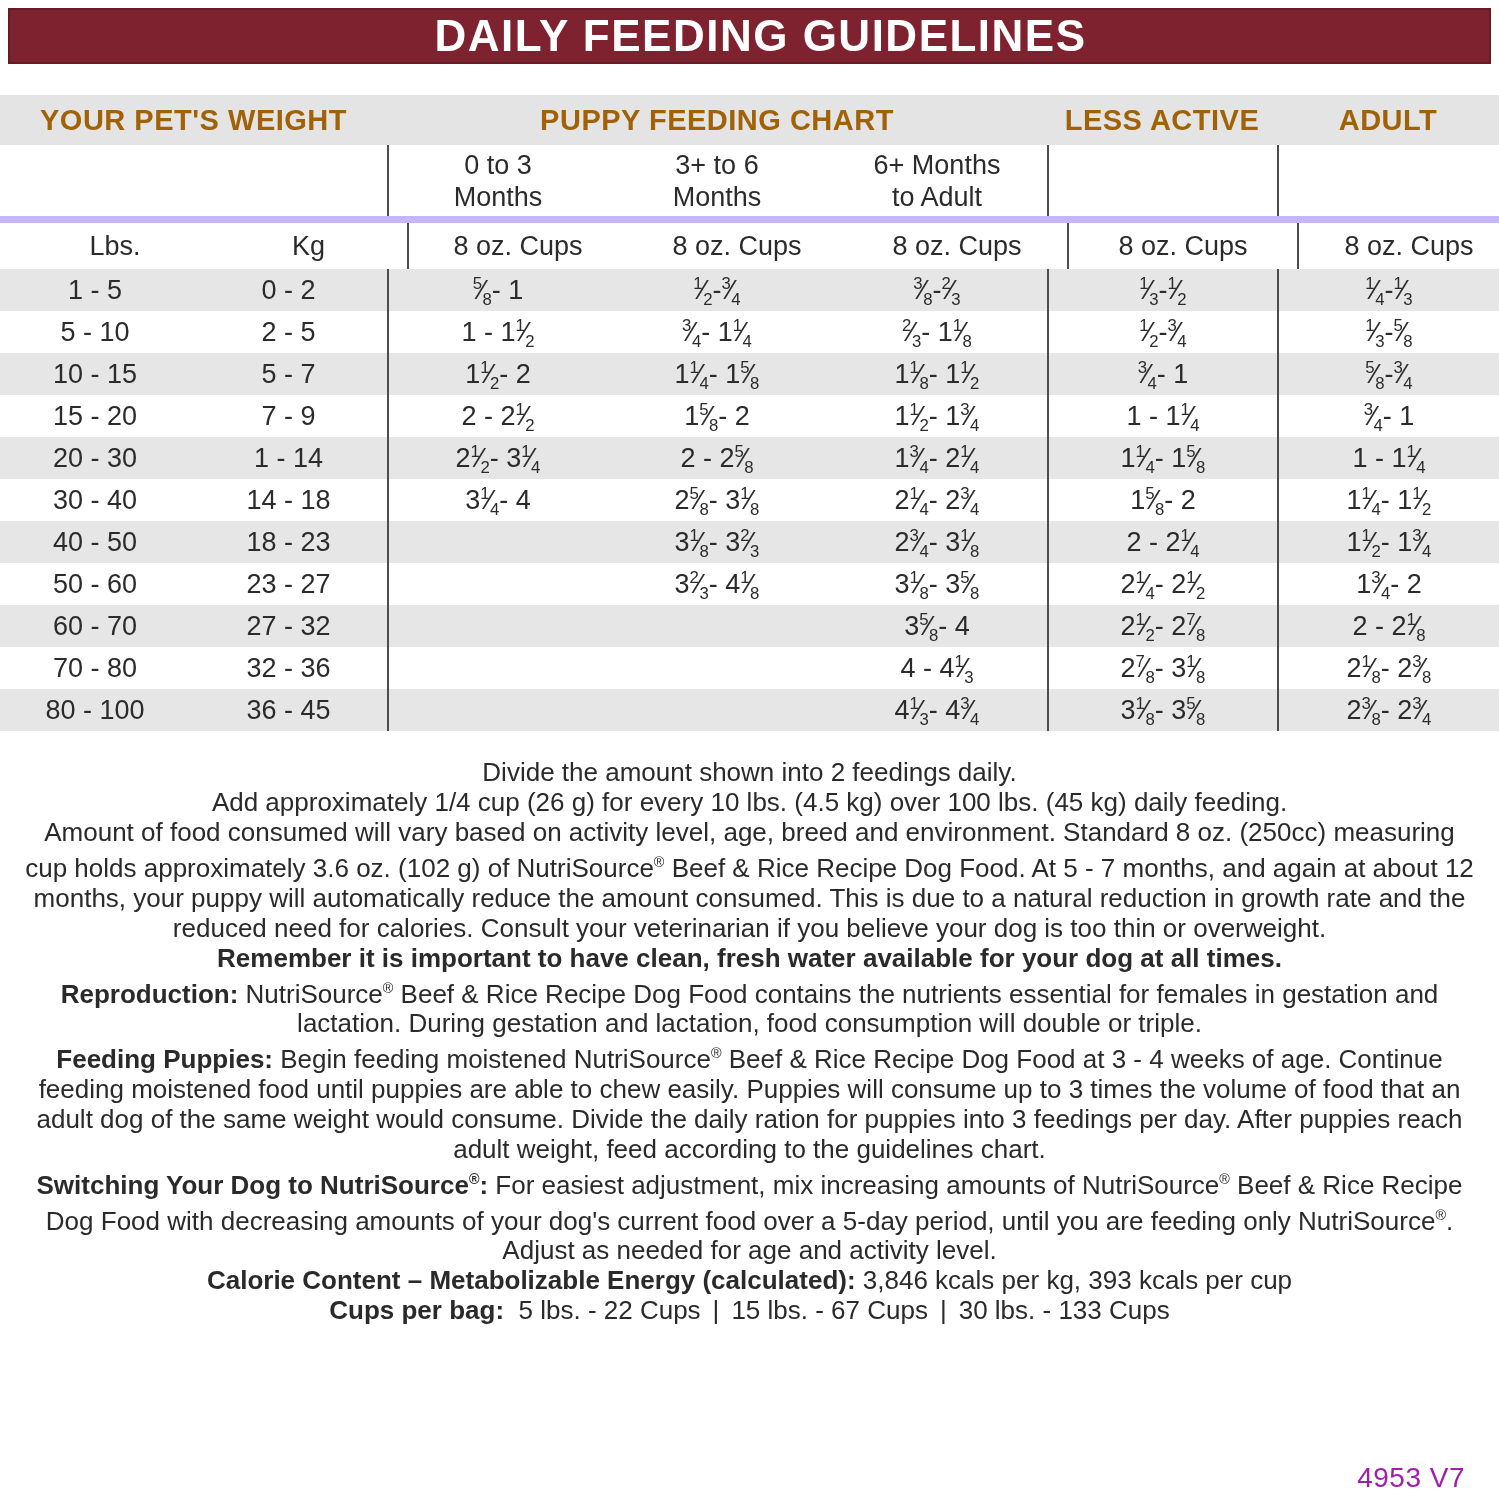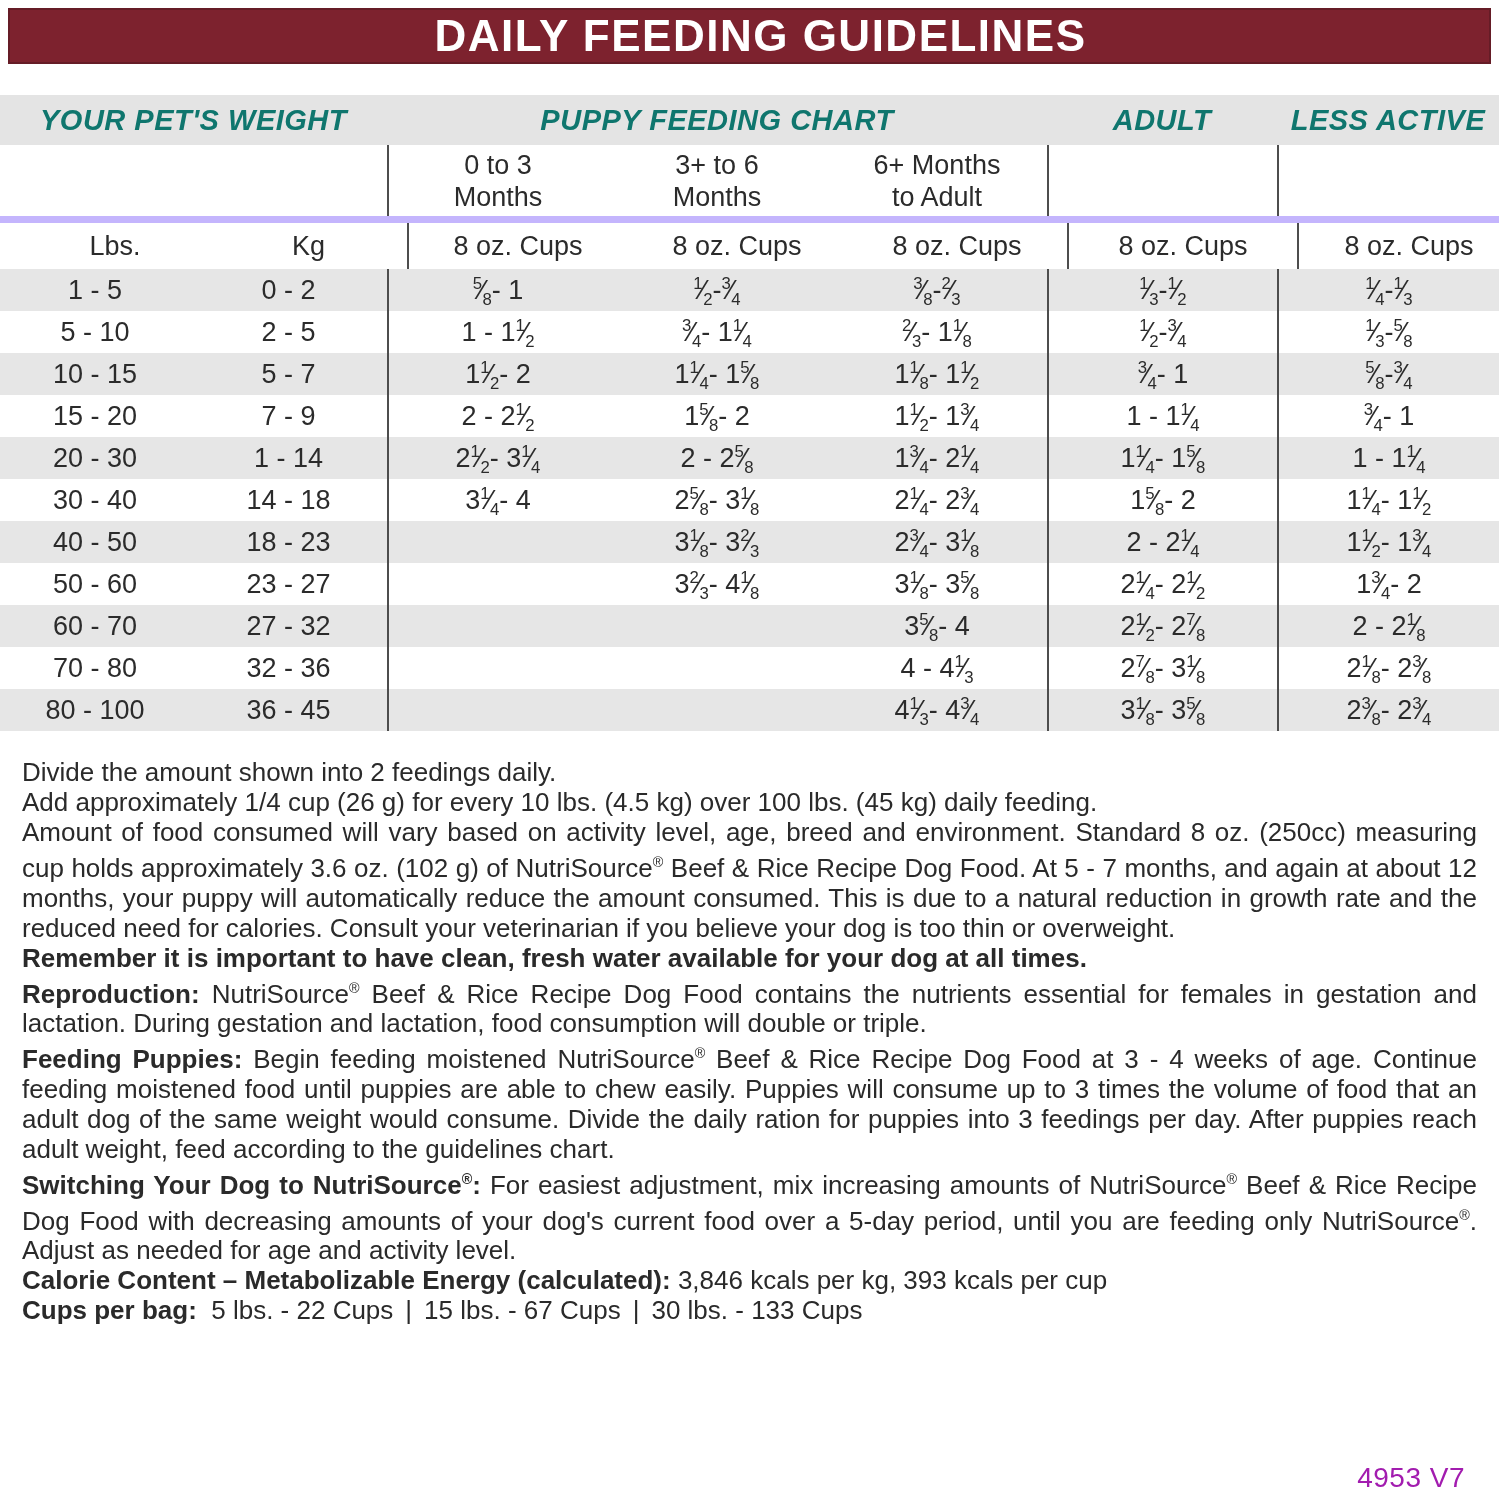--- a/index.html
+++ b/index.html
@@ -25,36 +25,36 @@
     display:grid;
     grid-template-columns:190px 197px 220px 220px 220px 230px 222px;
     box-sizing:border-box;
   }
   .cell {
     display:flex; align-items:center; justify-content:center;
     text-align:center; box-sizing:border-box; font-size:27px; color:#2b2b2b;
   }
   .vline { border-left:2px solid #4d4d4d; }
   .grp-row { height:50px; background:#e4e4e4; }
-  .grp { font-weight:700; font-size:29px; color:#0f766e; letter-spacing:0.5px;font-style:italic; }
+  .grp { font-weight:700; font-size:29px; color:#a16207; letter-spacing:0.5px; }
   .grp.w2 { grid-column:1 / span 2; }
   .grp.w3 { grid-column:3 / span 3; }
   .month-row { height:78px; border-bottom:7px solid #c4b5fd; }
   .month { white-space:pre-line; line-height:32px; }
   .unit-row { height:46px;margin-left:20px; }
   .trow { height:42px; }
   .trow.alt { background:#e6e6e6; }
   
   .fr { white-space:nowrap; }
   .fr .nu { font-size:62%; position:relative; top:-0.55em; }
   .fr .sl { margin:0 -2px; }
   .fr .de { font-size:62%; position:relative; top:0.38em; }
   
   .notes { margin:26px 22px 0 22px; font-size:26px; line-height:30px; }
-  .notes p { margin:0; }
+  .notes p { margin:0;text-align:center; }
   .just { text-align:justify; }
   .b { font-weight:700; }
   .section { margin-top:30px; }
   .calorie { margin-top:29px; }
   .cups { margin-top:0; }
   .sep { padding:0 12px; color:#2a2a2a; }
   sup.reg { font-size:55%; vertical-align:super; }
   .footer-code {
     position:absolute; right:34px; bottom:6px; color:#a21caf;
     font-size:28px; letter-spacing:0.5px;
@@ -67,22 +67,22 @@
 
   <div class="banner">
     <h1>DAILY FEEDING GUIDELINES</h1>
   </div>
 
   <div class="ftable">
 
     <div class="grid7 grp-row">
       <div class="cell grp w2">YOUR PET'S WEIGHT</div>
       <div class="cell grp w3">PUPPY FEEDING CHART</div>
+      <div class="cell grp">LESS ACTIVE</div>
       <div class="cell grp">ADULT</div>
-      <div class="cell grp">LESS ACTIVE</div>
     </div>
 
     <div class="grid7 month-row">
       <div class="cell w2" style="grid-column:1 / span 2;"></div>
       <div class="cell month vline">0 to 3
 Months</div>
       <div class="cell month">3+ to 6
 Months</div>
       <div class="cell month">6+ Months
 to Adult</div>

